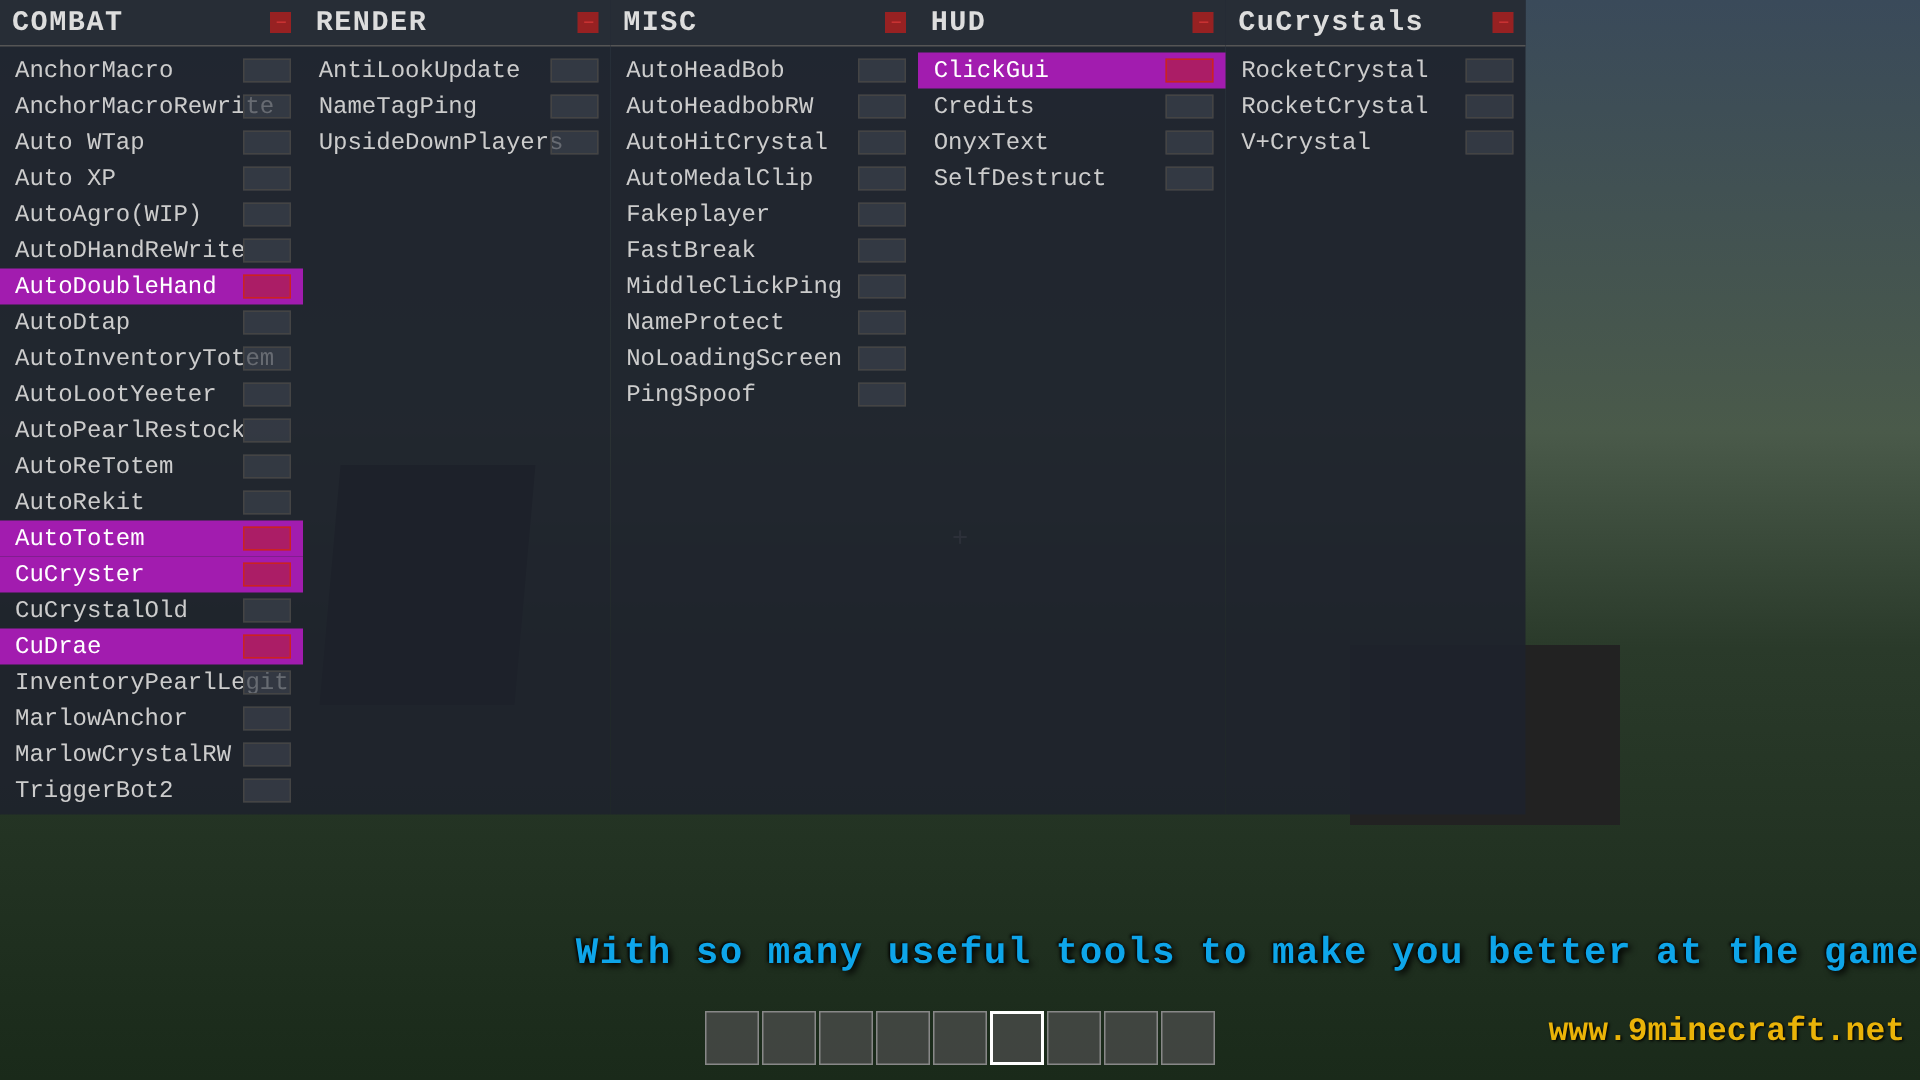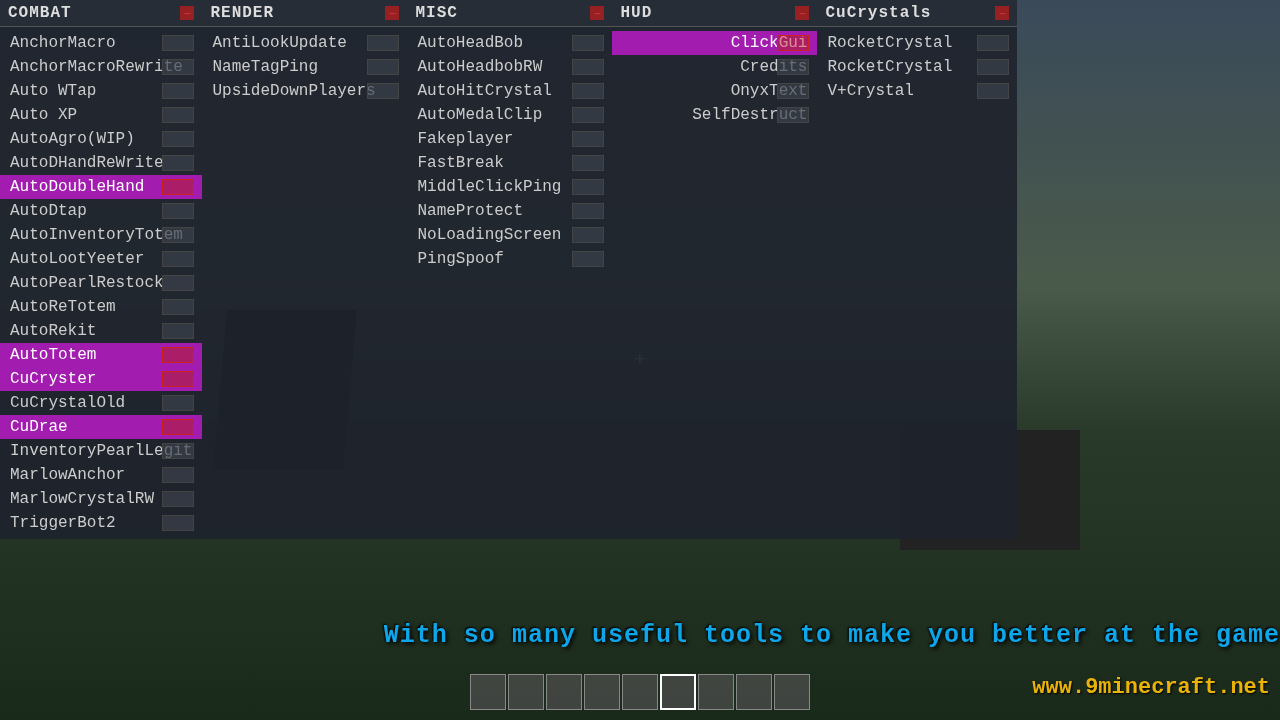--- a/index.html
+++ b/index.html
@@ -129,21 +129,21 @@
       display: flex;
       align-items: center;
       justify-content: space-between;
       padding: 4px 8px;
       background: rgba(40, 45, 55, 0.95);
       border-bottom: 1px solid #555;
     }
 
     .panel-title {
       color: #ddd;
-      font-size: 16px;
+      font-size: 19px;
       font-weight: bold;
       letter-spacing: 1px;
       font-family: 'Courier New', monospace;
     }
 
     .panel-minimize {
       color: #cc3333;
       font-size: 14px;
       font-weight: bold;
       background: rgba(180,30,30,0.8);
@@ -199,21 +199,20 @@
     .panel-render {
       min-width: 205px;
     }
 
     .panel-misc {
       min-width: 205px;
     }
 
     .panel-hud {
       min-width: 205px;
-      text-align: right;
     }
 
     .panel-cucrystals {
       min-width: 200px;
     }
   </style>
 </head>
 <body>
 
 <div class="game-bg"></div>

